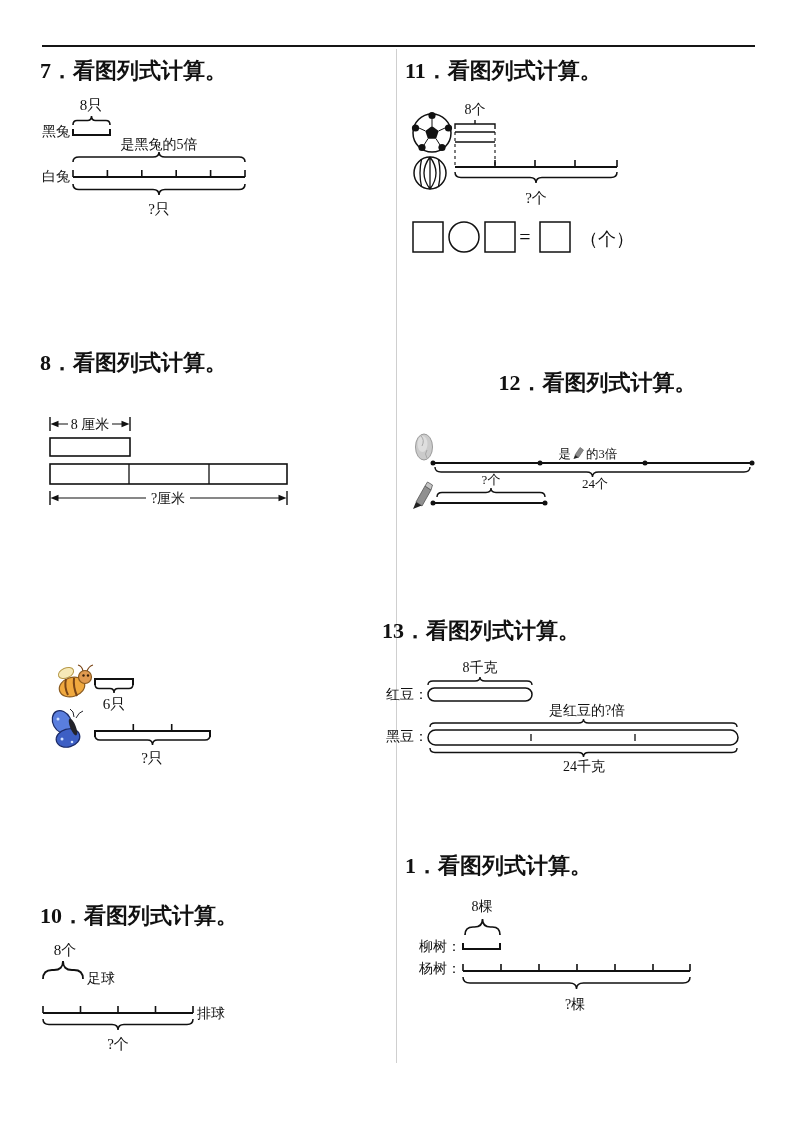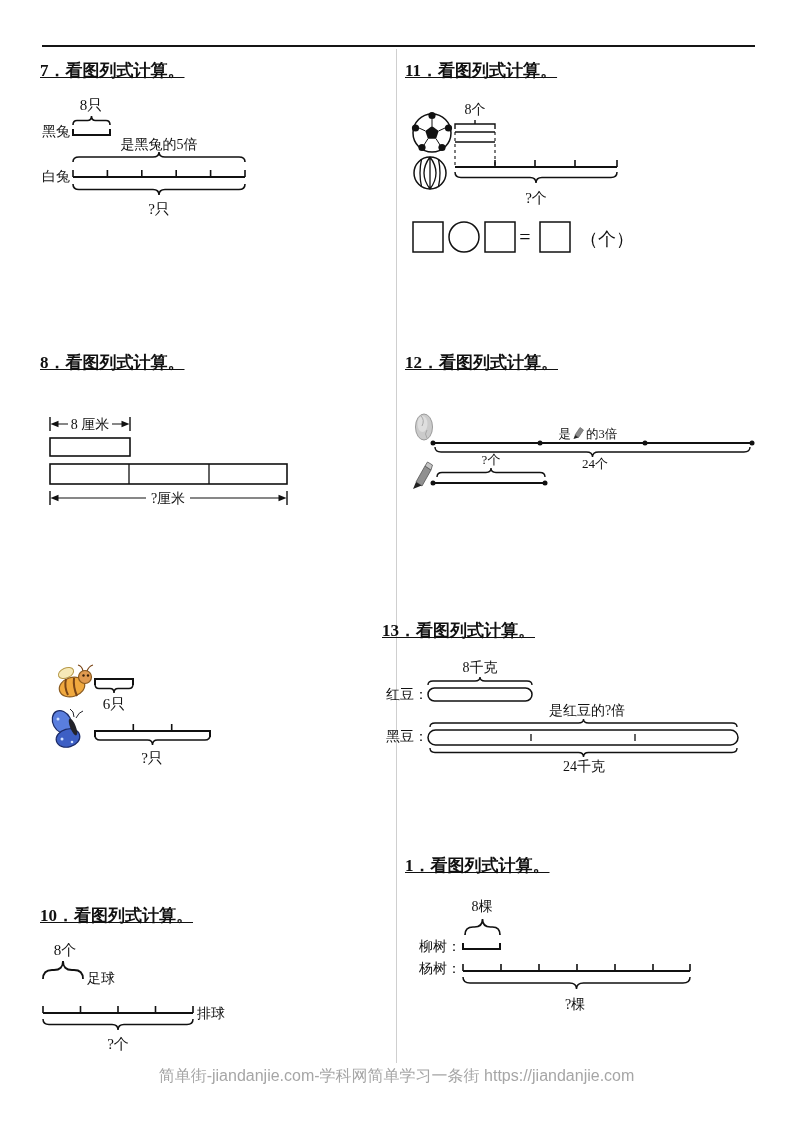--- a/index.html
+++ b/index.html
@@ -1,21 +1,21 @@
 <!DOCTYPE html>
 <html><head>
 <meta charset="utf-8">
 <style>
   html,body{margin:0;padding:0;background:#fff;}
   .page{position:relative;width:793px;height:1122px;background:#ffffff;overflow:hidden;
         font-family:"Liberation Serif",serif;color:#111;}
   .top-rule{position:absolute;left:42px;top:45px;width:713px;height:2px;background:#151515;}
   .col-divider{position:absolute;left:396px;top:49px;width:1px;height:1014px;background:#cfcfcf;}
   .problem{position:absolute;}
-  .ptitle{font-weight:bold;font-size:17px;line-height:22px;color:#111;white-space:nowrap;text-decoration:underline;}
+  .ptitle{font-weight:bold;font-size:22px;line-height:22px;color:#111;white-space:nowrap;}
   svg{display:block;}
   svg text{font-family:"Liberation Serif",serif;fill:#111;}
   .footer{position:absolute;left:0;right:0;top:1066px;text-align:center;
           font-family:"Liberation Sans",sans-serif;font-size:16px;color:#a6a6a6;}
 </style>
 </head>
 <body>
 
 <div class="page">
   <div class="top-rule"></div>
@@ -146,21 +146,21 @@
         <rect x="8" y="122" width="30" height="30" fill="none" stroke="#111" stroke-width="1.5"></rect>
         <circle cx="59" cy="137" r="15" fill="none" stroke="#111" stroke-width="1.5"></circle>
         <rect x="80" y="122" width="30" height="30" fill="none" stroke="#111" stroke-width="1.5"></rect>
         <text x="120" y="144" text-anchor="middle" font-size="20">=</text>
         <rect x="135" y="122" width="30" height="30" fill="none" stroke="#111" stroke-width="1.5"></rect>
         <text x="175" y="145" text-anchor="start" font-size="18">（个）</text>
       </g>
     </svg>
   </div>
 
-  <div class="problem" style="left:405px;top:352px;">
+  <div class="problem" style="left:405px;top:372px;text-align:center;">
     <div class="ptitle">12．看图列式计算。</div>
     <svg width="385" height="100" viewBox="0 0 385 100" style="margin-top:26px">
       <g>
         <ellipse cx="19" cy="27" rx="8.5" ry="13" fill="#cbcbcb" stroke="#9b9b9b" stroke-width="1"></ellipse>
         <ellipse cx="17.5" cy="24" rx="5" ry="8" fill="#dedede"></ellipse>
         <path d="M16,16 Q20,20 17,26 M22,30 Q19,34 22,38" stroke="#a8a8a8" stroke-width="1" fill="none"></path>
       </g>
       <g>
         <path d="M28,43 H347" stroke="#111" stroke-width="2" fill="none"></path>
         <circle cx="28" cy="43" r="2.5" fill="#111"></circle>
@@ -220,14 +220,13 @@
       <text x="14" y="78" text-anchor="start" font-size="14">杨树：</text>
       <g stroke="#111" fill="none">
         <path d="M58,76 H285" stroke-width="2"></path>
         <path d="M58,69 V76 M96,69 V76 M134,69 V76 M172,69 V76 M210,69 V76 M248,69 V76 M285,69 V76" stroke-width="1.6"></path>
       </g>
       <path d="M58,82 Q58,88 65,88 L164.5,88 Q171.5,88 171.5,94 Q171.5,88 178.5,88 L278,88 Q285,88 285,82" fill="none" stroke="#111" stroke-width="1.5"></path>
       <text x="170" y="114" text-anchor="middle" font-size="14">?棵</text>
     </svg>
   </div>
 
-  <div class="footer">简单街-jiandanjie.com-学科网简单学习一条街 https://jiandanjie.com</div>
 </div>
 
 </body></html>

